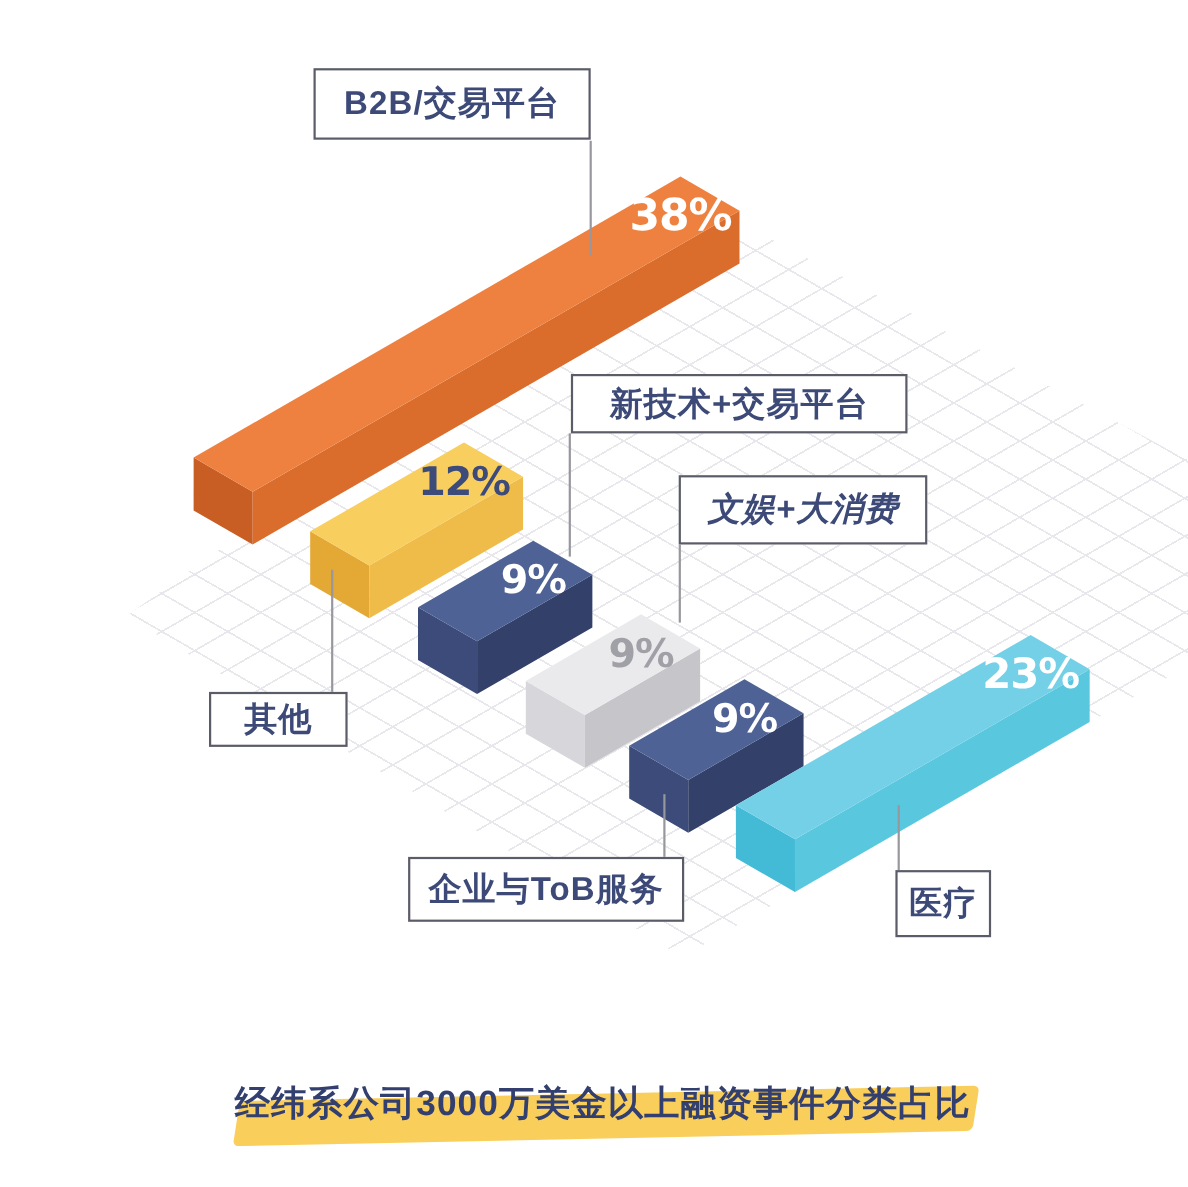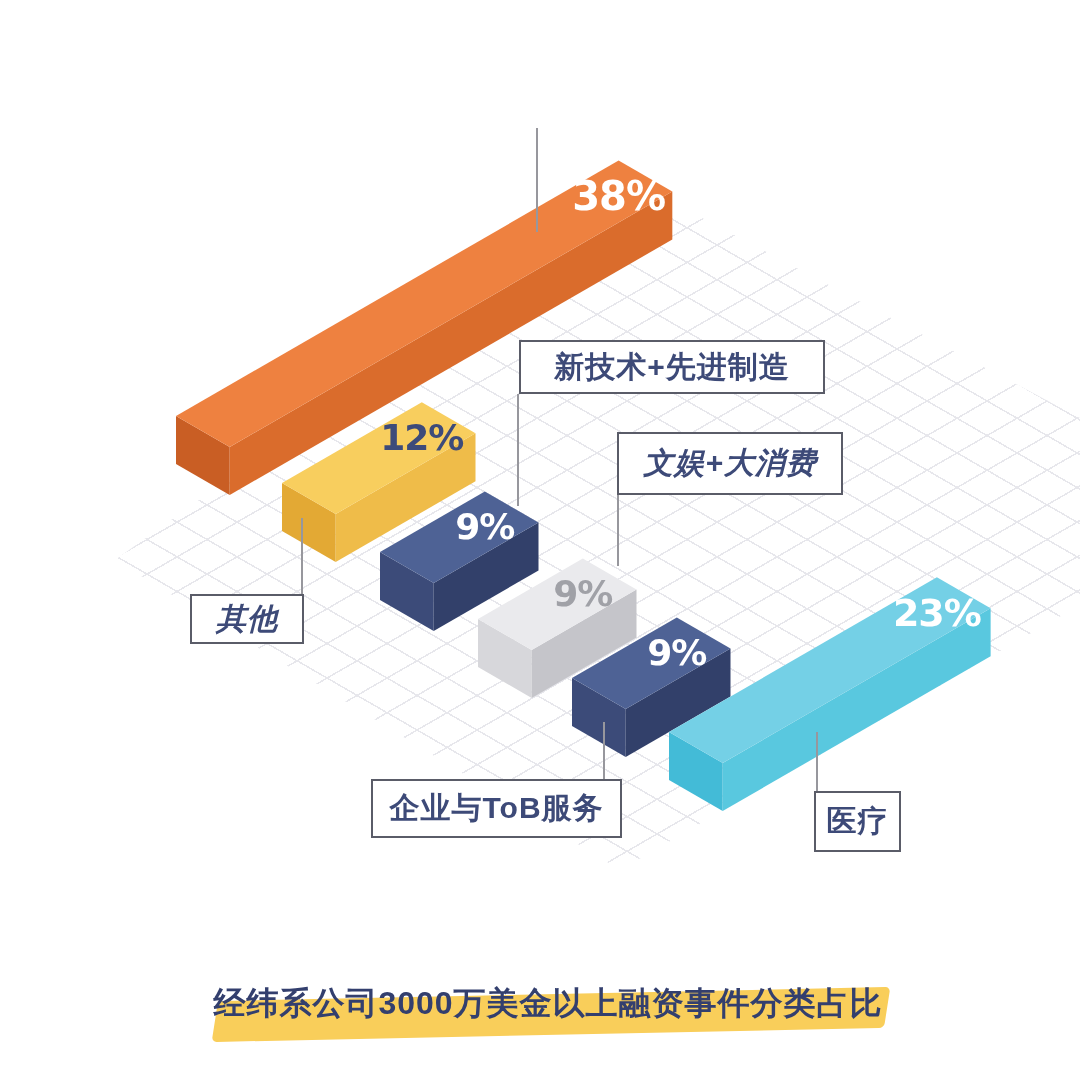--- a/index.html
+++ b/index.html
@@ -90,30 +90,33 @@
       <line x1="604" y1="722" x2="604" y2="779" stroke="#97979D" stroke-width="2"></line>
       <line x1="817" y1="732" x2="817" y2="791" stroke="#97979D" stroke-width="2"></line>
       <text x="618.6" y="209.5" text-anchor="middle" fill="#FFFFFF" font-family="&quot;DejaVu Sans&quot;,&quot;Liberation Sans&quot;,sans-serif" font-size="40" font-weight="700" letter-spacing="-1">38%</text>
       <text x="421.8" y="449.9" text-anchor="middle" fill="#3D4B7A" font-family="&quot;DejaVu Sans&quot;,&quot;Liberation Sans&quot;,sans-serif" font-size="36" font-weight="700" letter-spacing="-1">12%</text>
       <text x="484.8" y="539.1" text-anchor="middle" fill="#FFFFFF" font-family="&quot;DejaVu Sans&quot;,&quot;Liberation Sans&quot;,sans-serif" font-size="36" font-weight="700" letter-spacing="-1">9%</text>
       <text x="582.8" y="606.1" text-anchor="middle" fill="#A0A1A7" font-family="&quot;DejaVu Sans&quot;,&quot;Liberation Sans&quot;,sans-serif" font-size="36" font-weight="700" letter-spacing="-1">9%</text>
       <text x="676.8" y="665.1" text-anchor="middle" fill="#FFFFFF" font-family="&quot;DejaVu Sans&quot;,&quot;Liberation Sans&quot;,sans-serif" font-size="36" font-weight="700" letter-spacing="-1">9%</text>
       <text x="936.9" y="625.6" text-anchor="middle" fill="#FFFFFF" font-family="&quot;DejaVu Sans&quot;,&quot;Liberation Sans&quot;,sans-serif" font-size="38" font-weight="700" letter-spacing="-1">23%</text>
     </svg>
 
+  <div class="label-box" style="left:285px;top:62px;width:252px;height:65px;">
+    <span>B2B/交易平台</span>
+  </div>
 
   <div class="label-box" style="left:519px;top:340px;width:306px;height:54px;">
-    <span>新技术+先进制造</span>
+    <span>新技术+交易平台</span>
   </div>
 
   <div class="label-box" style="left:617px;top:432px;width:226px;height:63px;font-style:italic;">
     <span>文娱+大消费</span>
   </div>
 
-  <div class="label-box" style="left:190px;top:594px;width:114px;height:50px;font-style:italic;">
+  <div class="label-box" style="left:190px;top:629px;width:126px;height:50px;">
     <span>其他</span>
   </div>
 
   <div class="label-box" style="left:371px;top:779px;width:251px;height:59px;">
     <span>企业与ToB服务</span>
   </div>
 
   <div class="label-box" style="left:814px;top:791px;width:87px;height:61px;">
     <span>医疗</span>
   </div>

